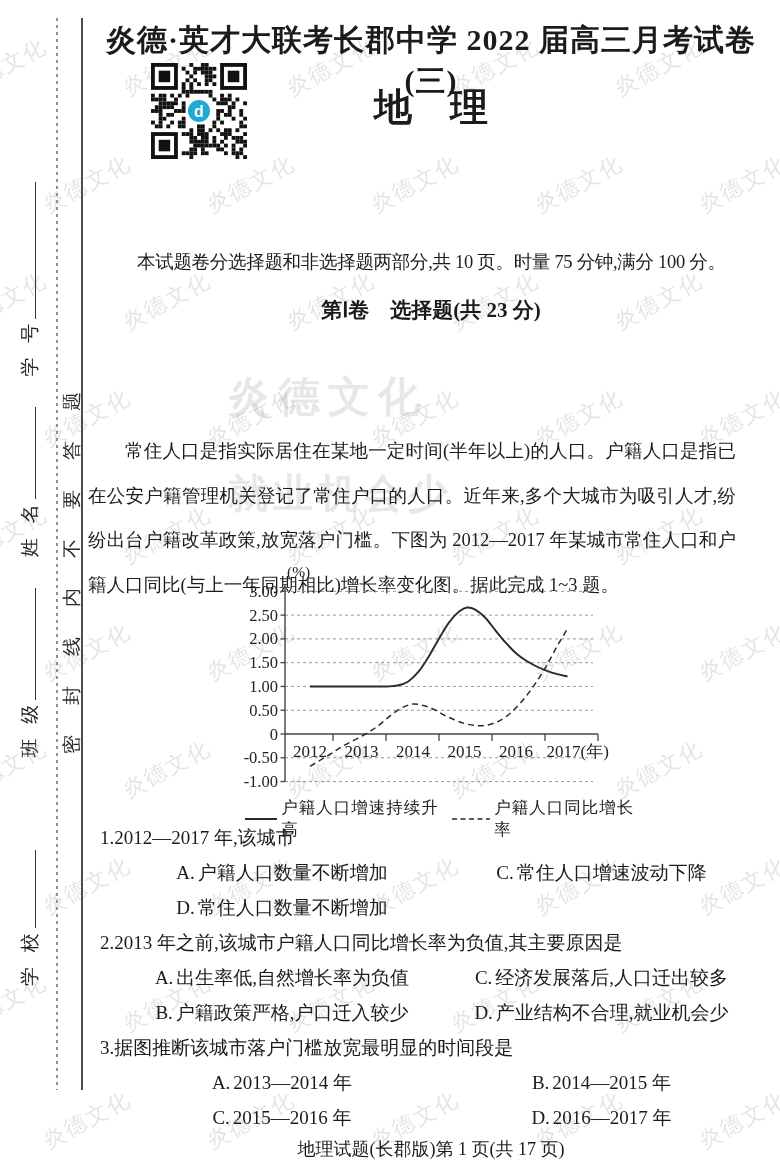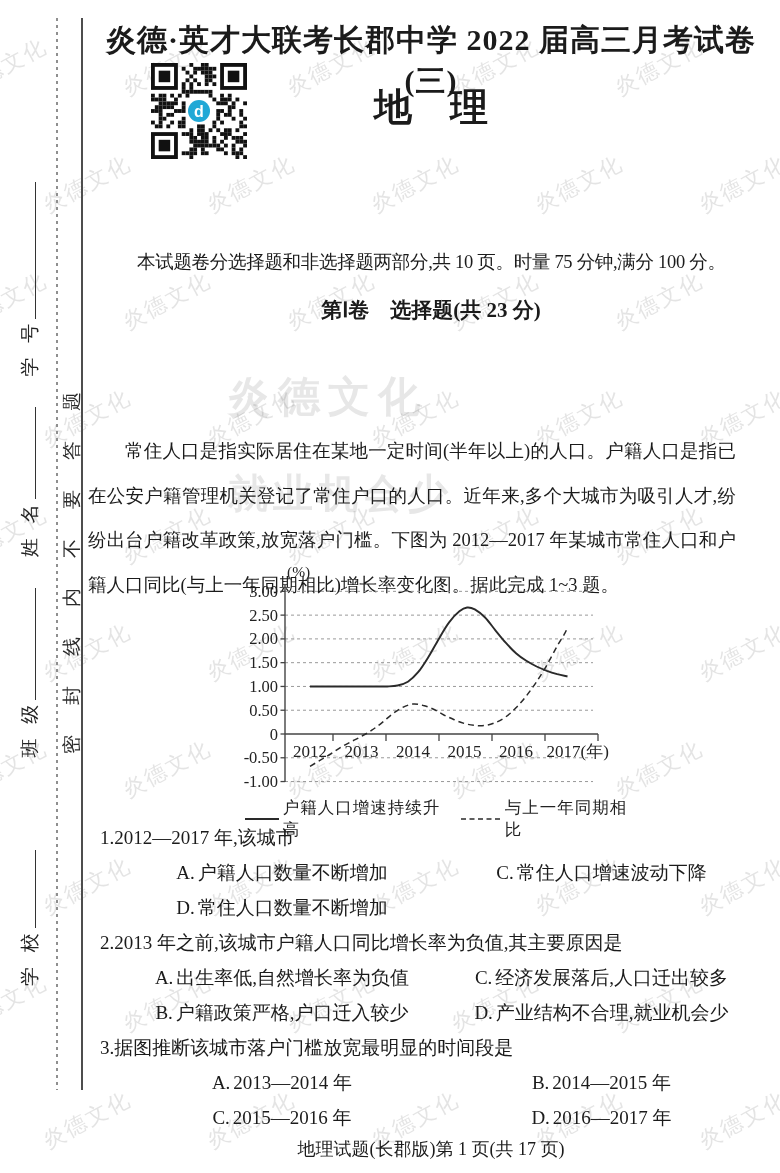--- a/index.html
+++ b/index.html
@@ -392,21 +392,21 @@
           <path d="M70.0,203.3C71.7,202.3 76.9,199.2 80.3,197.2C83.7,195.1 87.2,193.1 90.6,191.0C94.0,188.8 97.5,186.4 100.9,184.3C104.3,182.3 107.8,180.4 111.2,178.6C114.6,176.8 118.1,175.3 121.5,173.4C124.9,171.5 128.4,169.5 131.8,167.2C135.2,164.9 138.7,162.3 142.1,159.6C145.5,156.9 149.0,153.6 152.4,151.0C155.8,148.5 159.3,146.0 162.7,144.4C166.1,142.7 169.6,141.4 173.0,141.0C176.4,140.7 179.9,141.6 183.3,142.5C186.7,143.3 190.2,144.7 193.6,146.3C197.0,147.9 200.5,150.2 203.9,152.0C207.3,153.7 210.8,155.3 214.2,156.7C217.6,158.2 221.1,159.6 224.5,160.5C227.9,161.5 231.4,162.1 234.8,162.4C238.2,162.8 241.7,162.9 245.1,162.4C248.5,162.0 252.0,161.0 255.4,159.6C258.8,158.2 262.3,156.3 265.7,153.9C269.1,151.4 272.6,148.3 276.0,144.8C279.4,141.4 282.9,137.3 286.3,133.0C289.7,128.6 293.2,123.8 296.6,118.7C300.0,113.5 303.5,108.0 306.9,102.1C310.3,96.1 314.2,88.3 317.2,83.0C320.2,77.7 323.2,73.4 324.9,70.2C326.6,67.0 327.1,65.0 327.5,64.0" fill="none" stroke="#2a2a2a" stroke-width="1.5" stroke-linejoin="round" stroke-dasharray="6 4"></path>
         </svg>
       <div class="legend">
         <svg width="36" height="10">
             <line x1="1" y1="5" x2="35" y2="5" stroke="#2a2a2a" stroke-width="1.8"></line>
           </svg>
         <span>户籍人口增速持续升高</span>
         <svg width="42" height="10" style="margin-left:8px">
             <line x1="1" y1="5" x2="41" y2="5" stroke="#2a2a2a" stroke-width="1.6" stroke-dasharray="5 3.5"></line>
           </svg>
-        <span>与上一年同期相比</span>
+        <span>户籍人口同比增长率</span>
       </div>
     </div>
 
     <div class="questions">
 
       <div class="q">
         <div class="q-stem"><span>1.</span><span>2012—2017 年,该城市</span></div>
         <div class="q-opts">
           <div class="opt"><span class="letter">A.</span><span>户籍人口数量不断增加</span></div>
           <div class="opt"><span class="letter">C.</span><span>常住人口增速波动下降</span></div>

